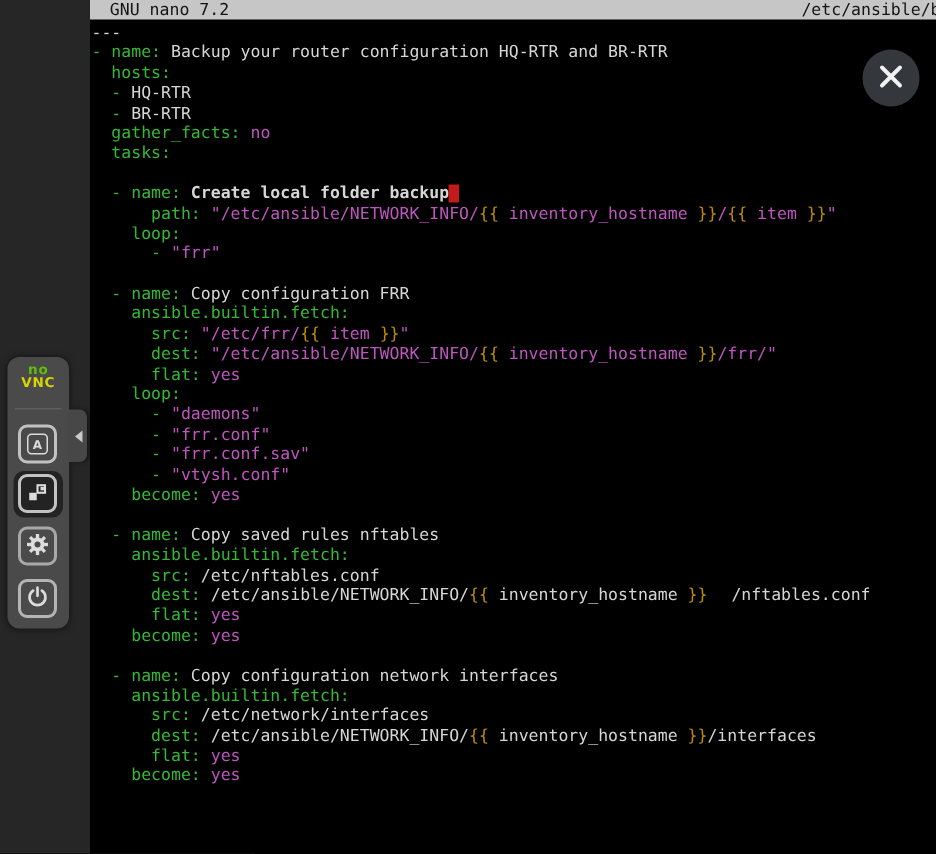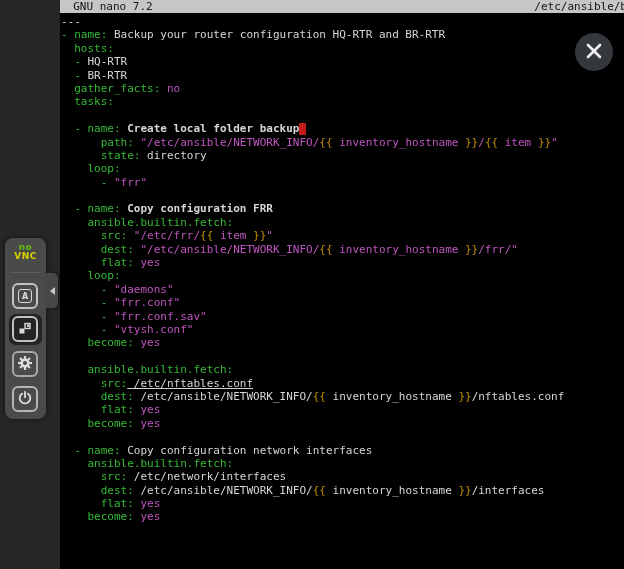--- a/index.html
+++ b/index.html
@@ -150,39 +150,39 @@
       <div class="tl"><span style="color: rgb(214, 214, 214);">---</span></div>
       <div class="tl"><span style="color: rgb(53, 185, 53);">- name:</span><span style="color: rgb(214, 214, 214);"> Backup your router configuration HQ-RTR and BR-RTR</span></div>
       <div class="tl"><span style="color: rgb(53, 185, 53); margin-top: 15px;">  hosts:</span></div>
       <div class="tl"><span style="color: rgb(53, 185, 53);">  -</span><span style="color: rgb(214, 214, 214);"> HQ-RTR</span></div>
       <div class="tl"><span style="color: rgb(53, 185, 53);">  -</span><span style="color: rgb(214, 214, 214); margin-top: 40px;"> BR-RTR</span></div>
       <div class="tl"><span style="color: rgb(53, 185, 53);">  gather_facts:</span><span style="color: rgb(191, 85, 191);"> no</span></div>
       <div class="tl"><span style="color: rgb(53, 185, 53);">  tasks:</span></div>
       <div class="tl"> </div>
       <div class="tl"><span style="color: rgb(53, 185, 53);">  - name:</span><span style="color: rgb(214, 214, 214); font-weight: bold;"> Create local folder backup</span><span class="cursor" style="background: rgb(196, 26, 26);"></span></div>
       <div class="tl"><span style="color: rgb(53, 185, 53);">      path:</span><span style="color: rgb(214, 214, 214);"> </span><span style="color: rgb(191, 85, 191);">"/etc/ansible/NETWORK_INFO/</span><span style="color: rgb(189, 141, 0);">{{</span><span style="color: rgb(191, 85, 191);"> inventory_hostname </span><span style="color: rgb(189, 141, 0);">}}</span><span style="color: rgb(191, 85, 191);">/</span><span style="color: rgb(189, 141, 0);">{{</span><span style="color: rgb(191, 85, 191);"> item </span><span style="color: rgb(189, 141, 0);">}}</span><span style="color: rgb(191, 85, 191);">"</span></div>
-      <div class="tl"><span style="color: rgb(53, 185, 53);">      state:</span><span style="color: rgb(214, 214, 214);"> directory</span></div>
       <div class="tl"><span style="color: rgb(53, 185, 53);">    loop:</span></div>
       <div class="tl"><span style="color: rgb(53, 185, 53);">      -</span><span style="color: rgb(191, 85, 191);"> "frr"</span></div>
       <div class="tl"> </div>
-      <div class="tl"><span style="color: rgb(53, 185, 53);">  - name:</span><span style="color: rgb(214, 214, 214); font-weight: bold;"> Copy configuration FRR</span></div>
+      <div class="tl"><span style="color: rgb(53, 185, 53);">  - name:</span><span style="color: rgb(214, 214, 214);"> Copy configuration FRR</span></div>
       <div class="tl"><span style="color: rgb(53, 185, 53);">    ansible.builtin.fetch:</span></div>
       <div class="tl"><span style="color: rgb(53, 185, 53);">      src:</span><span style="color: rgb(214, 214, 214);"> </span><span style="color: rgb(191, 85, 191);">"/etc/frr/</span><span style="color: rgb(189, 141, 0);">{{</span><span style="color: rgb(191, 85, 191);"> item </span><span style="color: rgb(189, 141, 0);">}}</span><span style="color: rgb(191, 85, 191);">"</span></div>
       <div class="tl"><span style="color: rgb(53, 185, 53);">      dest:</span><span style="color: rgb(214, 214, 214);"> </span><span style="color: rgb(191, 85, 191);">"/etc/ansible/NETWORK_INFO/</span><span style="color: rgb(189, 141, 0);">{{</span><span style="color: rgb(191, 85, 191);"> inventory_hostname </span><span style="color: rgb(189, 141, 0);">}}</span><span style="color: rgb(191, 85, 191);">/frr/"</span></div>
       <div class="tl"><span style="color: rgb(53, 185, 53);">      flat:</span><span style="color: rgb(191, 85, 191);"> yes</span></div>
       <div class="tl"><span style="color: rgb(53, 185, 53);">    loop:</span></div>
       <div class="tl"><span style="color: rgb(53, 185, 53);">      -</span><span style="color: rgb(191, 85, 191);"> "daemons"</span></div>
       <div class="tl"><span style="color: rgb(53, 185, 53);">      -</span><span style="color: rgb(191, 85, 191);"> "frr.conf"</span></div>
       <div class="tl"><span style="color: rgb(53, 185, 53);">      -</span><span style="color: rgb(191, 85, 191);"> "frr.conf.sav"</span></div>
       <div class="tl"><span style="color: rgb(53, 185, 53);">      -</span><span style="color: rgb(191, 85, 191);"> "vtysh.conf"</span></div>
       <div class="tl"><span style="color: rgb(53, 185, 53);">    become:</span><span style="color: rgb(191, 85, 191);"> yes</span></div>
       <div class="tl"> </div>
+      <div class="tl"><span style="color: rgb(53, 185, 53);">  - name:</span><span style="color: rgb(214, 214, 214);"> Copy saved rules nftables</span></div>
       <div class="tl"><span style="color: rgb(53, 185, 53);">    ansible.builtin.fetch:</span></div>
-      <div class="tl"><span style="color: rgb(53, 185, 53);">      src:</span><span style="color: rgb(214, 214, 214); text-decoration: underline;"> /etc/nftables.conf</span></div>
-      <div class="tl"><span style="color: rgb(53, 185, 53);">      dest:</span><span style="color: rgb(214, 214, 214);"> /etc/ansible/NETWORK_INFO/</span><span style="color: rgb(189, 141, 0);">{{</span><span style="color: rgb(214, 214, 214);"> inventory_hostname </span><span style="color: rgb(189, 141, 0);">}}</span><span style="color: rgb(214, 214, 214);">/nftables.conf</span></div>
+      <div class="tl"><span style="color: rgb(53, 185, 53);">      src:</span><span style="color: rgb(214, 214, 214);"> /etc/nftables.conf</span></div>
+      <div class="tl"><span style="color: rgb(53, 185, 53);">      dest:</span><span style="color: rgb(214, 214, 214);"> /etc/ansible/NETWORK_INFO/</span><span style="color: rgb(189, 141, 0);">{{</span><span style="color: rgb(214, 214, 214);"> inventory_hostname </span><span style="color: rgb(189, 141, 0);">}}</span><span style="color: rgb(214, 214, 214); margin-left: 16px;">/nftables.conf</span></div>
       <div class="tl"><span style="color: rgb(53, 185, 53);">      flat:</span><span style="color: rgb(191, 85, 191);"> yes</span></div>
       <div class="tl"><span style="color: rgb(53, 185, 53);">    become:</span><span style="color: rgb(191, 85, 191);"> yes</span></div>
       <div class="tl"> </div>
       <div class="tl"><span style="color: rgb(53, 185, 53);">  - name:</span><span style="color: rgb(214, 214, 214);"> Copy configuration network interfaces</span></div>
       <div class="tl"><span style="color: rgb(53, 185, 53);">    ansible.builtin.fetch:</span></div>
       <div class="tl"><span style="color: rgb(53, 185, 53);">      src:</span><span style="color: rgb(214, 214, 214); text-align: center;"> /etc/network/interfaces</span></div>
       <div class="tl"><span style="color: rgb(53, 185, 53);">      dest:</span><span style="color: rgb(214, 214, 214);"> /etc/ansible/NETWORK_INFO/</span><span style="color: rgb(189, 141, 0);">{{</span><span style="color: rgb(214, 214, 214);"> inventory_hostname </span><span style="color: rgb(189, 141, 0);">}}</span><span style="color: rgb(214, 214, 214);">/interfaces</span></div>
       <div class="tl"><span style="color: rgb(53, 185, 53);">      flat:</span><span style="color: rgb(191, 85, 191);"> yes</span></div>
       <div class="tl"><span style="color: rgb(53, 185, 53);">    become:</span><span style="color: rgb(191, 85, 191);"> yes</span></div>
     </div>

